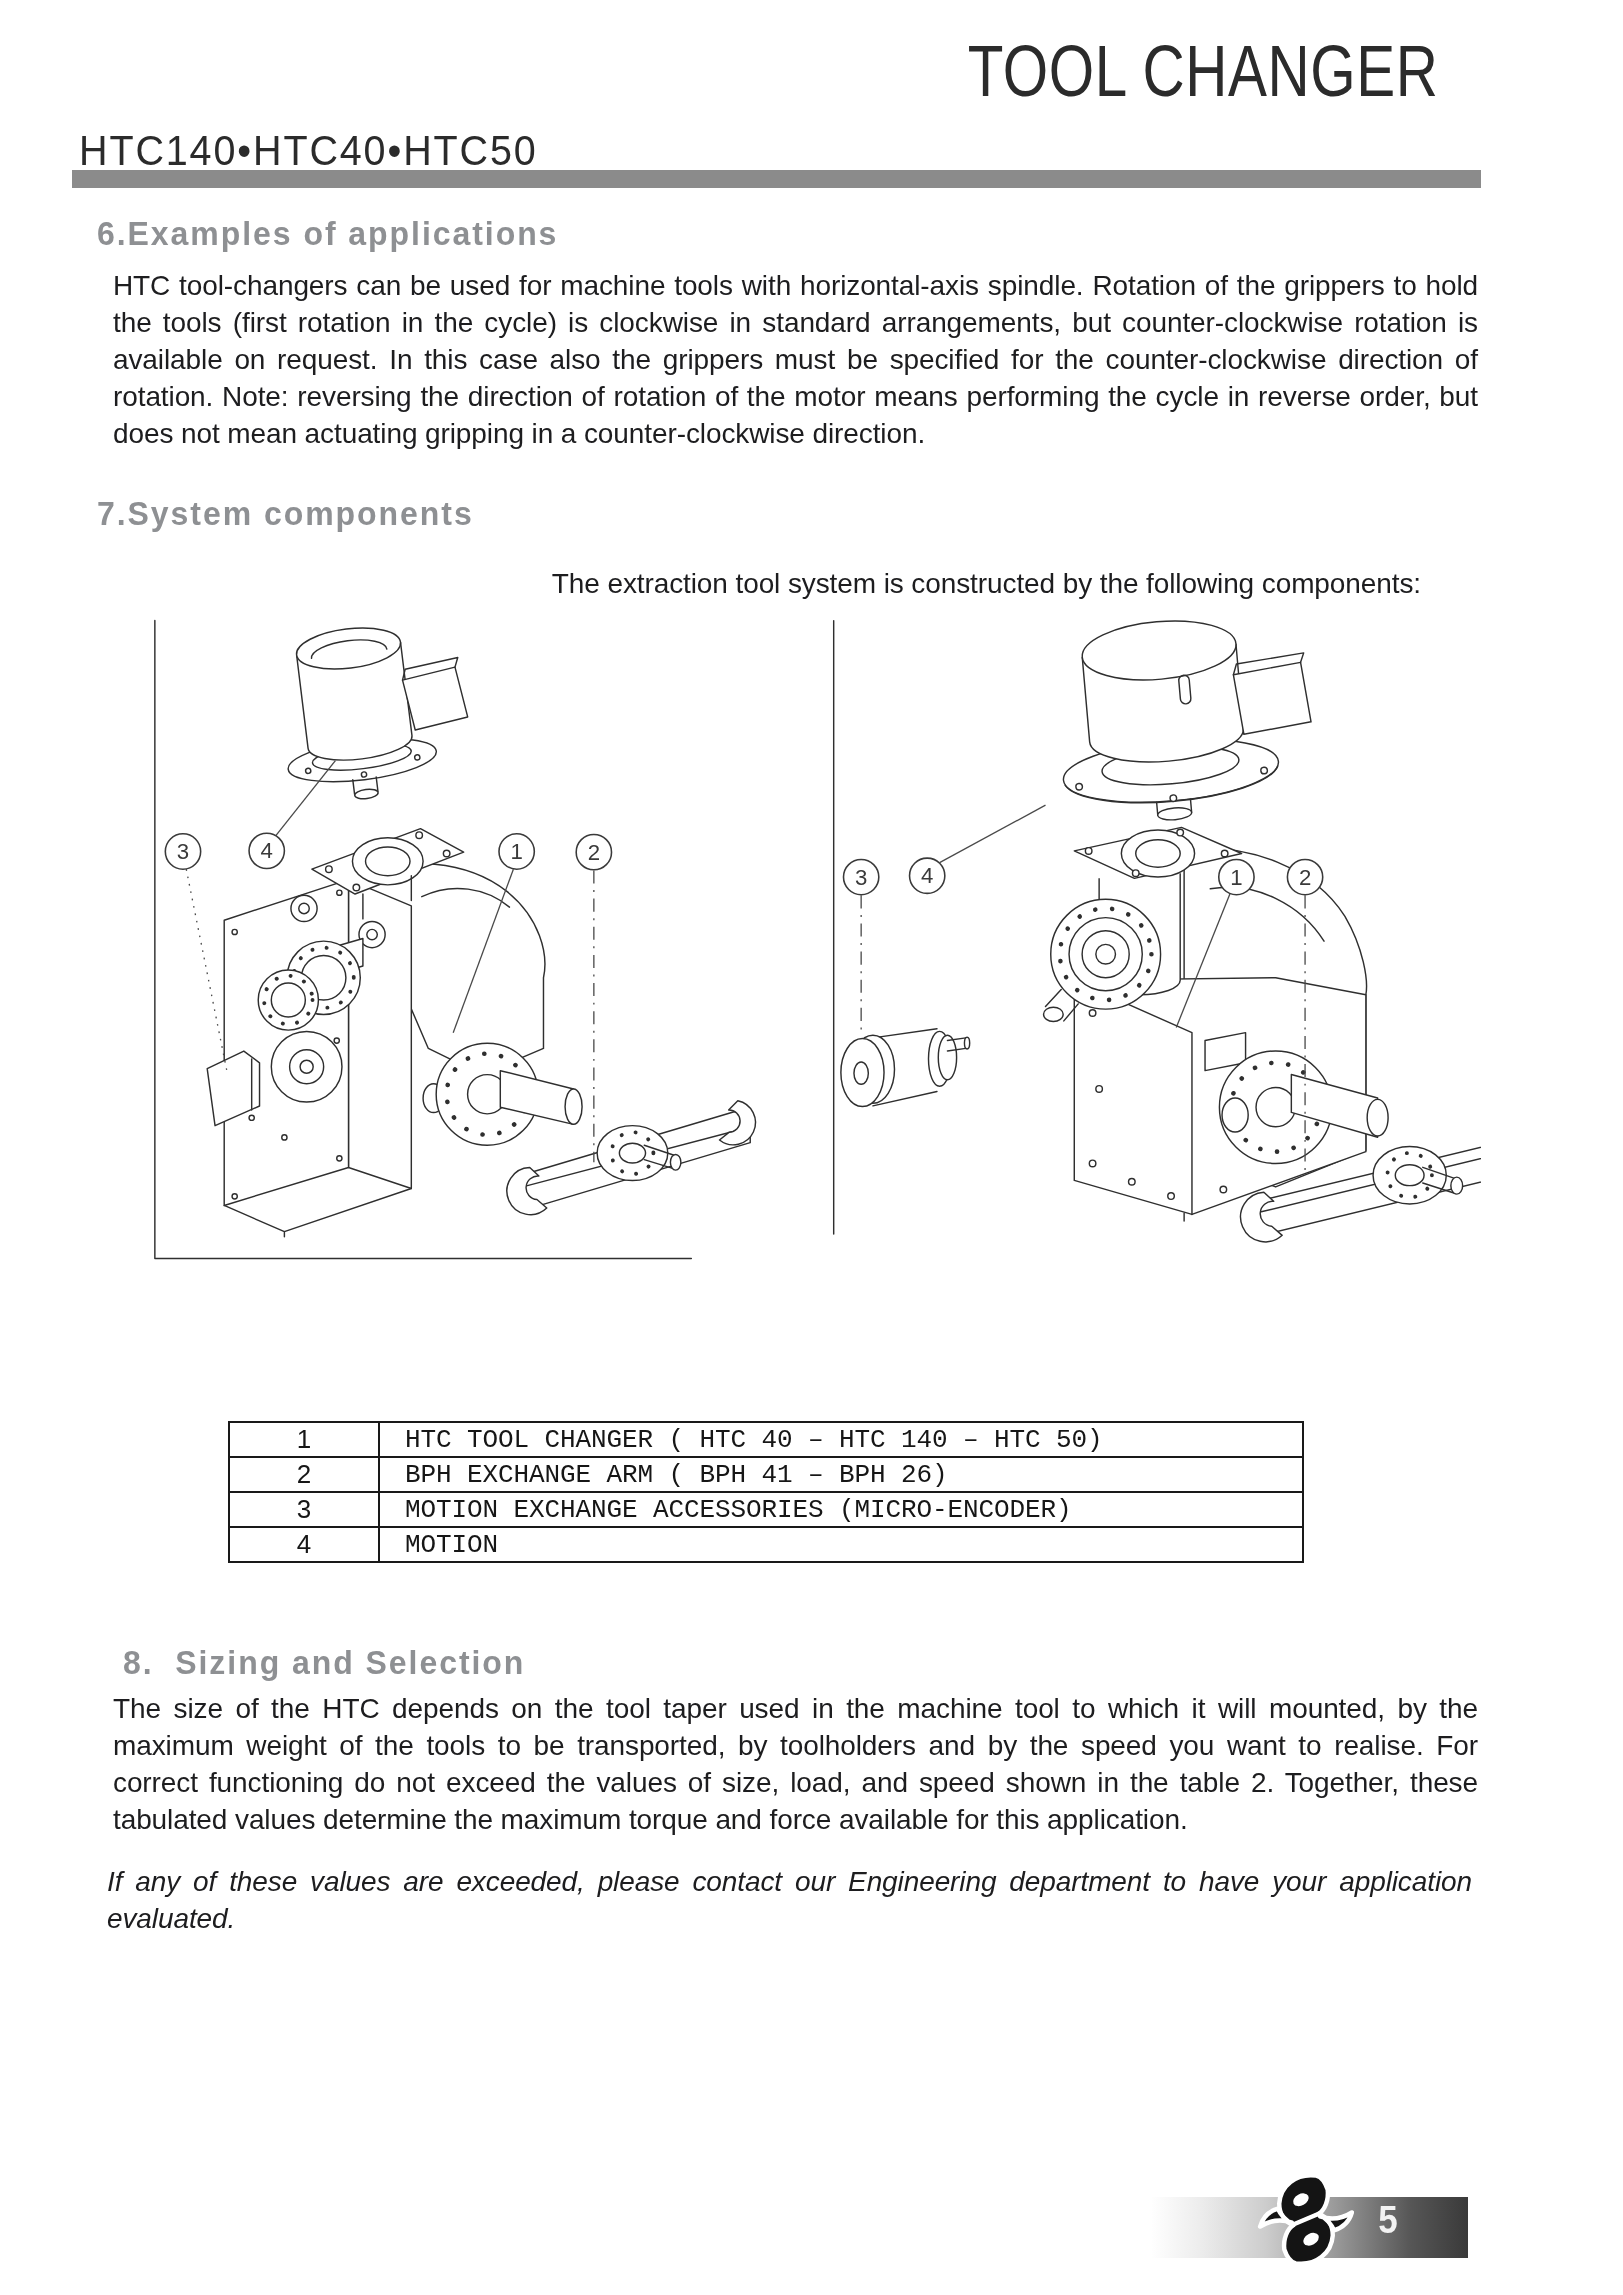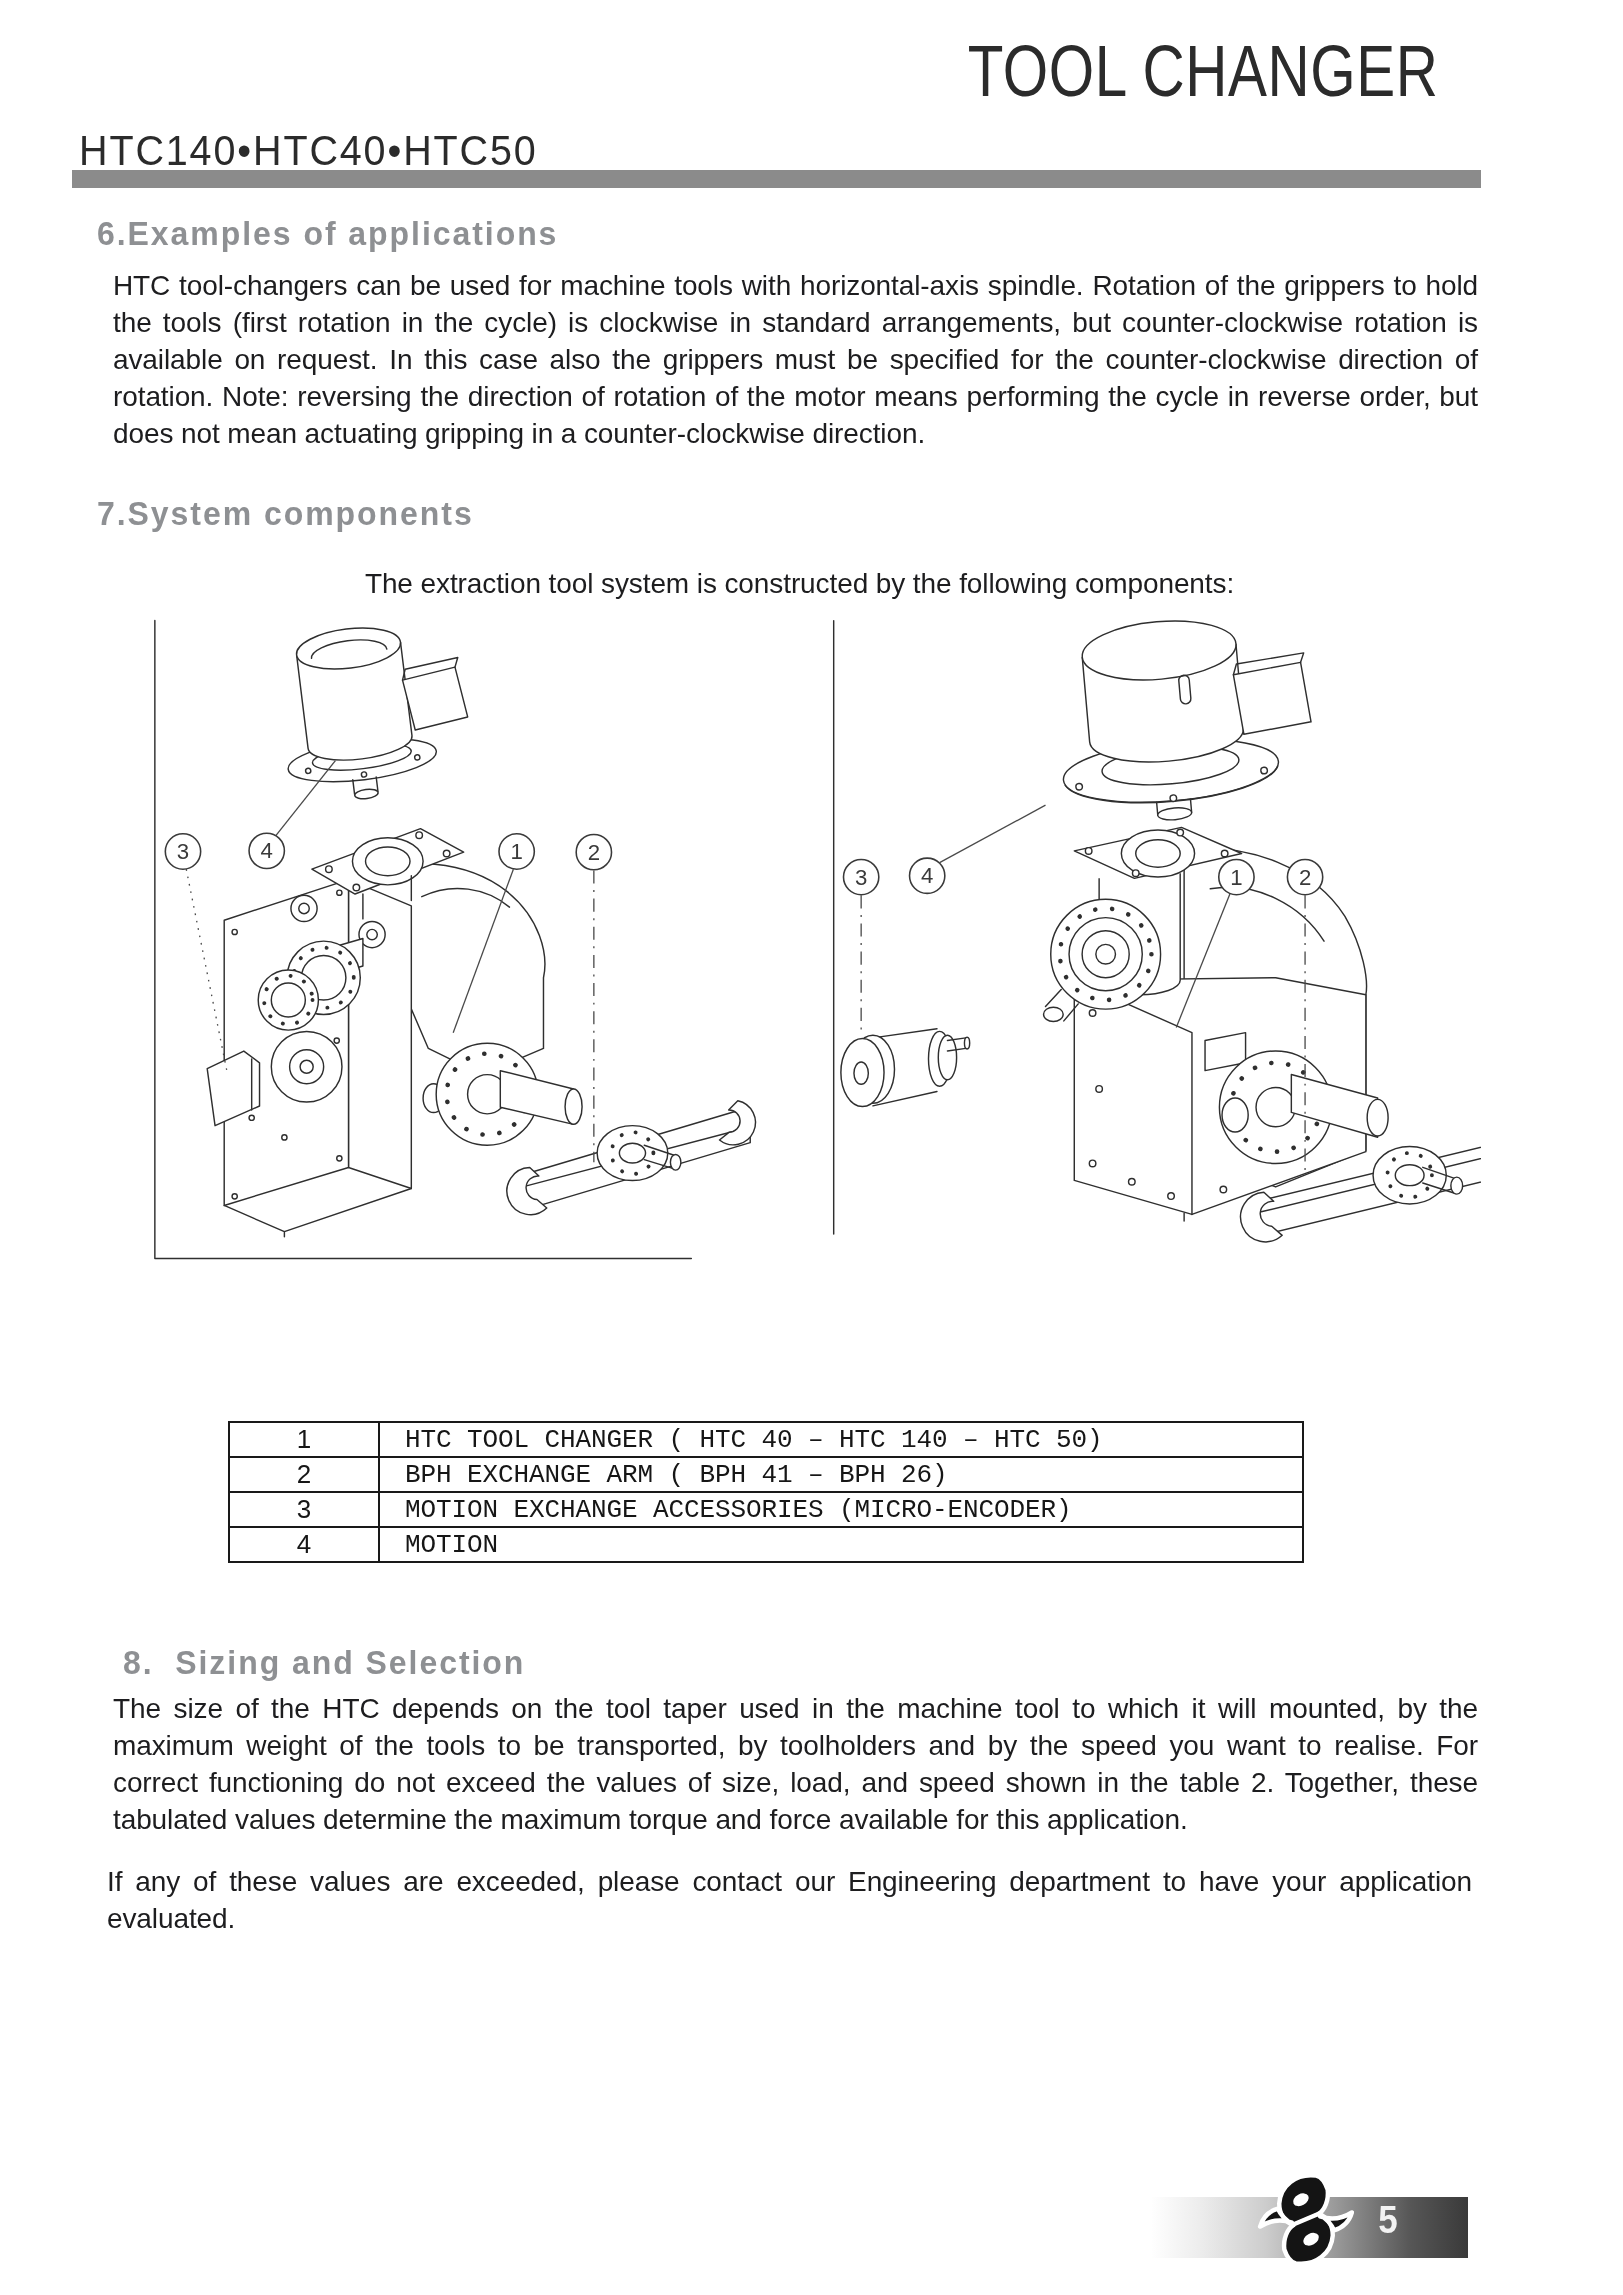--- a/index.html
+++ b/index.html
@@ -27,23 +27,23 @@
   }
   .h6{ top:216px; left:97px; }
   .h7{ top:496px; left:97px; }
   .h8{ top:1645px; left:123px; }
   
   .body-text{
     font-size:28px; line-height:37px; letter-spacing:-0.1px; color:#1d1d1f;
     text-align:justify;
   }
   .p6{ top:267px; left:113px; width:1365px; }
-  .p7{ top:565px; left:178px; width:1243px; text-align:center; }
+  .p7{ top:565px; left:178px; width:1243px; text-align:right; }
   .p8a{ top:1690px; left:113px; width:1365px; }
-  .p8b{ top:1863px; left:107px; width:1365px; }
+  .p8b{ top:1863px; left:107px; width:1365px;font-style:italic; }
   
   .fig{ background:#ffffff; }
   .fig-left{ top:614px; left:147px; width:615px; height:651px; }
   .fig-right{ top:614px; left:818px; width:778px; height:651px; }
   svg .d{ fill:none; stroke:#2f2f2f; stroke-width:2.2; stroke-linejoin:round; stroke-linecap:round; }
   svg .f{ fill:#ffffff; stroke:#2f2f2f; stroke-width:2.2; stroke-linejoin:round; }
   svg .dots{ fill:none; stroke:#2f2f2f; stroke-width:7; stroke-dasharray:0.1 26; stroke-linecap:round; }
   svg .dotsm{ fill:none; stroke:#2f2f2f; stroke-width:6; stroke-dasharray:0.1 22; stroke-linecap:round; }
   svg .lead{ fill:none; stroke:#4a4a4a; stroke-width:2; }
   svg .dashdot{ stroke-dasharray:20 10 3 10; }

